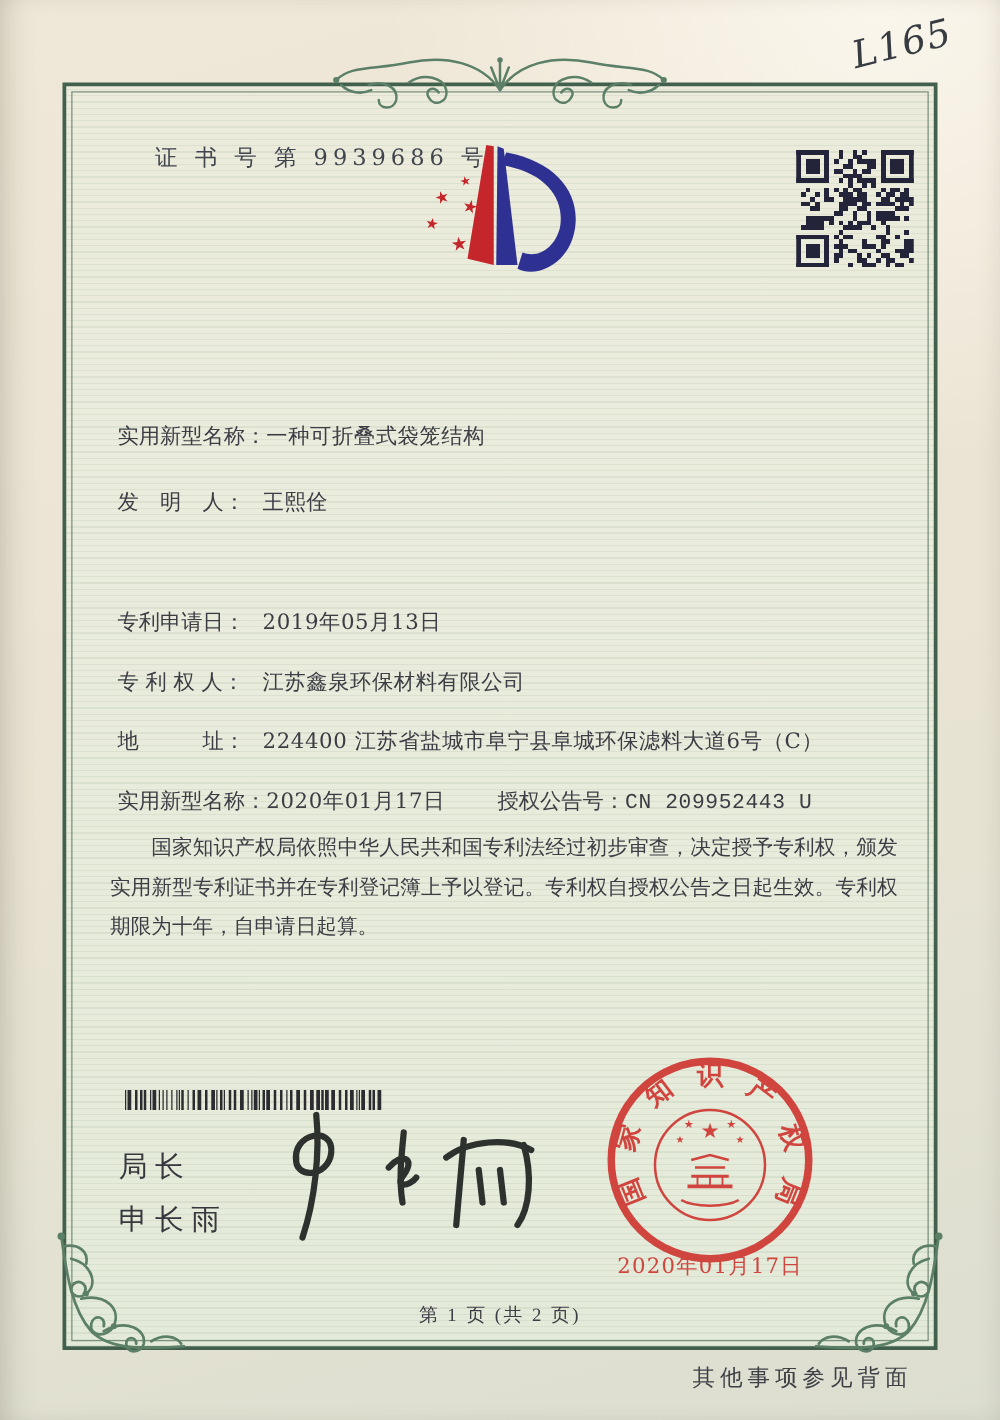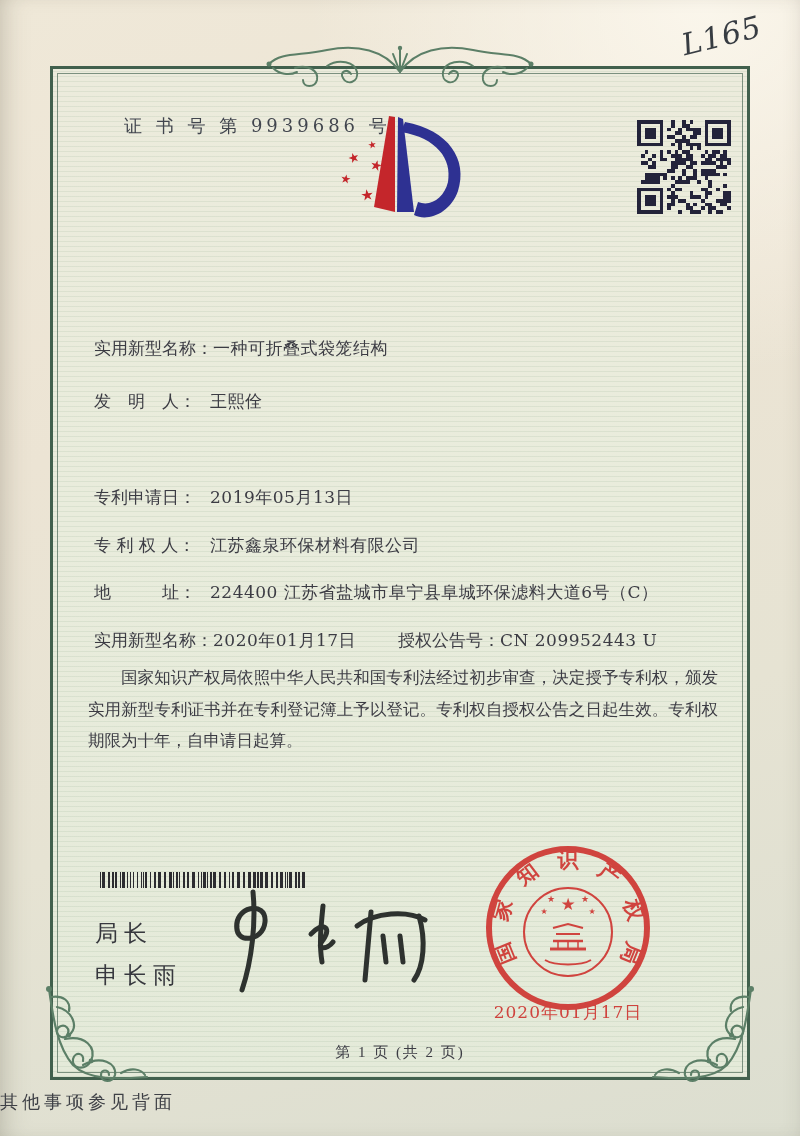--- a/index.html
+++ b/index.html
@@ -34,30 +34,30 @@
   .qr{position:absolute;left:637px;top:120px;width:94px;height:94px;}
   .title{
     position:absolute;left:0;right:0;top:243px;text-align:center;
     font-size:39px;font-weight:bold;color:#2c2d33;letter-spacing:12px;text-indent:12px;
   }
   .field-row{position:absolute;left:94px;font-size:17px;color:#3c3c44;white-space:nowrap;}
   .field-label{display:inline-block;min-width:116px;}
   .field-value{letter-spacing:.5px;}
   .row0{top:337px}.row1{top:390px}.row2{top:438px}.row3{top:486px}.row4{top:534px}.row5{top:581px}
   .row-grant{top:629px}
-  .grant2{position:absolute;left:304px;white-space:nowrap;}
+  .grant2{position:absolute;left:304px;white-space:nowrap;font-family:Liberation Mono, monospace;}
   .body-text{position:absolute;left:88px;top:662px;width:630px;color:#3c3c44;}
   .body-text p{margin:0 0 2px 0;font-size:16.5px;line-height:1.92;text-indent:2em;text-align:justify;}
   .barcode{position:absolute;left:100px;top:872px;}
   .signer{position:absolute;left:95px;top:918px;font-size:23px;color:#37383e;letter-spacing:6px;}
   .signer div{margin-bottom:11px;}
   .signature{position:absolute;left:215px;top:882px;}
   .seal{position:absolute;left:455px;top:840px;}
   .page-indicator{position:absolute;left:0;right:0;top:1043px;text-align:center;font-size:15px;color:#3c3c44;letter-spacing:2px;font-family:Liberation Serif, serif;}
-  .footer-note{position:absolute;left:0;right:70px;top:1090px;text-align:left;font-size:18px;color:#3e4046;letter-spacing:4px;}
+  .footer-note{position:absolute;left:0;right:70px;top:1090px;text-align:right;font-size:18px;color:#3e4046;letter-spacing:4px;}
   svg text.cjk{font-family:"DejaVu Serif",serif;}
 </style>
 </head>
 <body>
 
 <div class="photo">
 
   <div class="note-l165">L165</div>
 
   <div class="frame">

